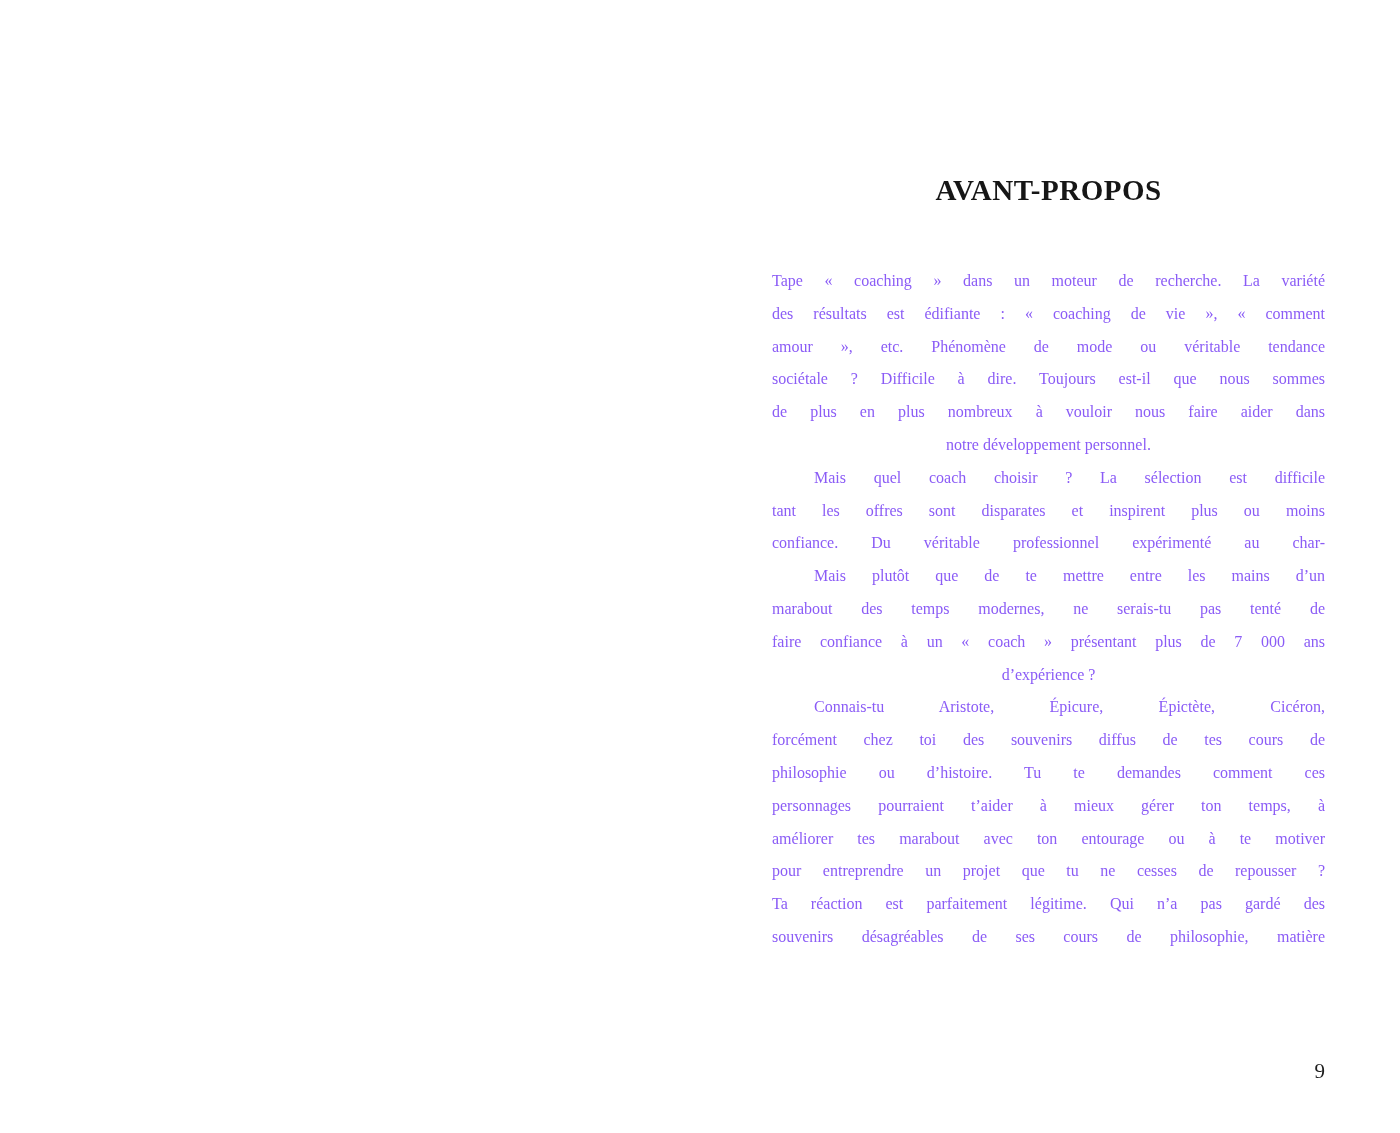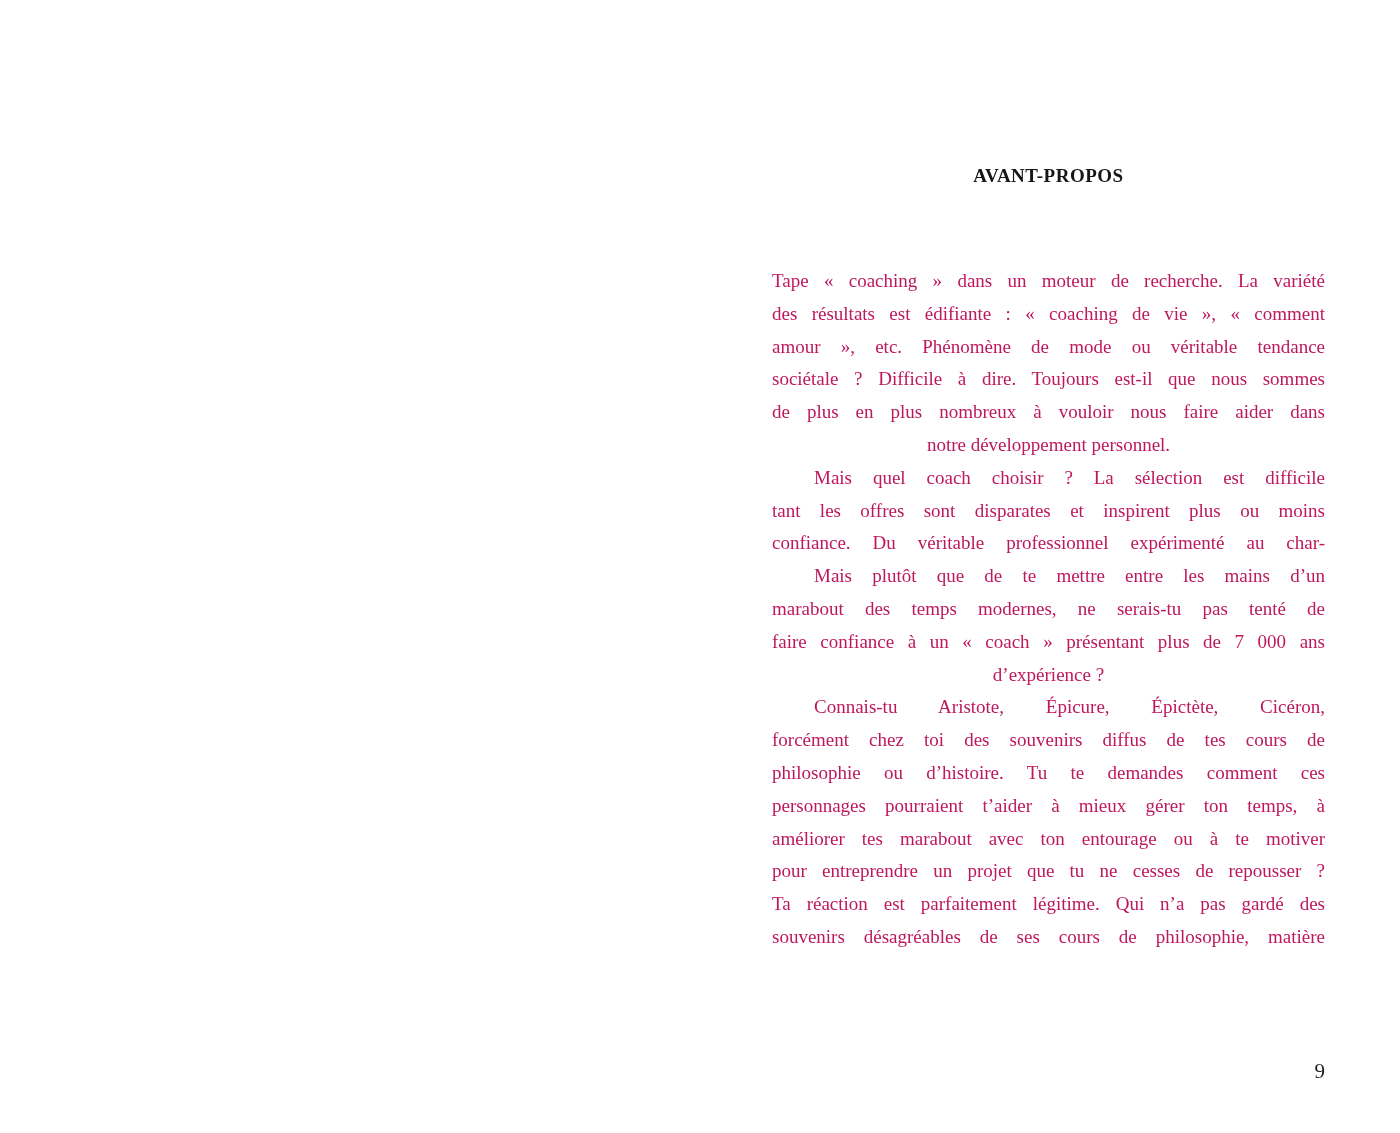--- a/index.html
+++ b/index.html
@@ -12,36 +12,36 @@
     overflow: hidden;
   }
   .book-page {
     position: absolute;
     inset: 0;
     background: #ffffff;
   }
   .chapter-title {
     position: absolute;
     left: 772px;
-    top: 161px;
+    top: 175px;
     width: 553px;
     text-align: center;
-    font-size: 19px;
+    font-size: 29px;
     font-weight: bold;
     line-height: 30px;
     letter-spacing: 0.5px;
     color: #161616;
   }
   .page-body {
     position: absolute;
     left: 772px;
     top: 265px;
     width: 553px;
-    font-size: 19px;
-    color: #be185d;
+    font-size: 16px;
+    color: #8b5cf6;
   }
   .line {
     height: 32.8px;
     line-height: 32.8px;
     text-align: center;
     white-space: normal;
   }
   .line.just {
     text-align: justify;
     text-align-last: justify;

